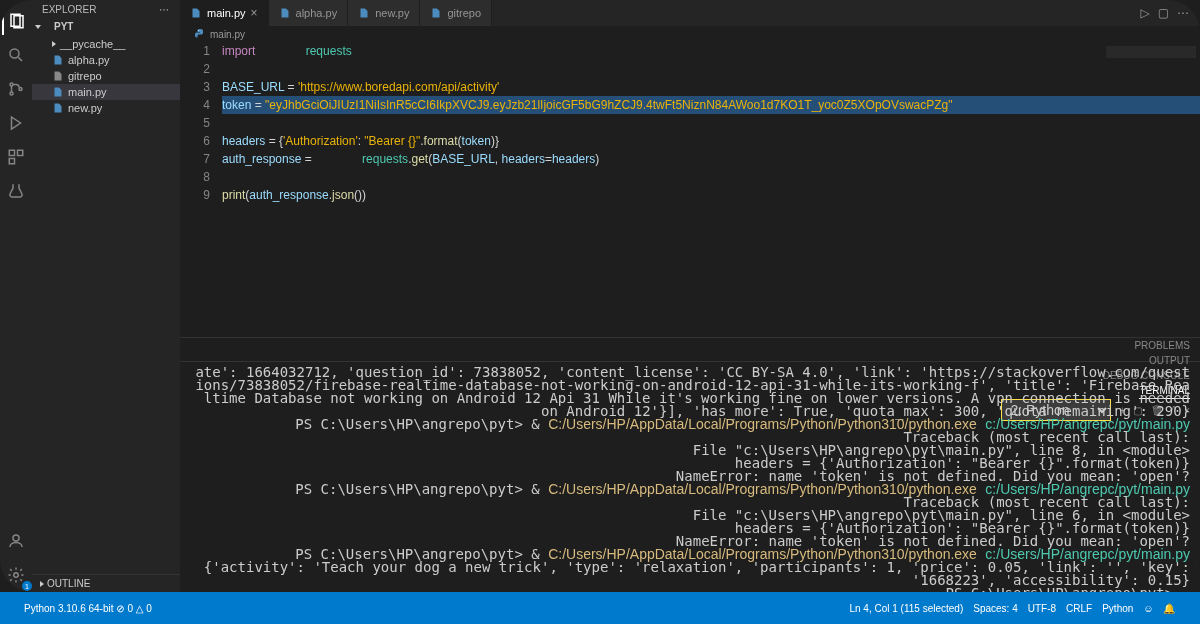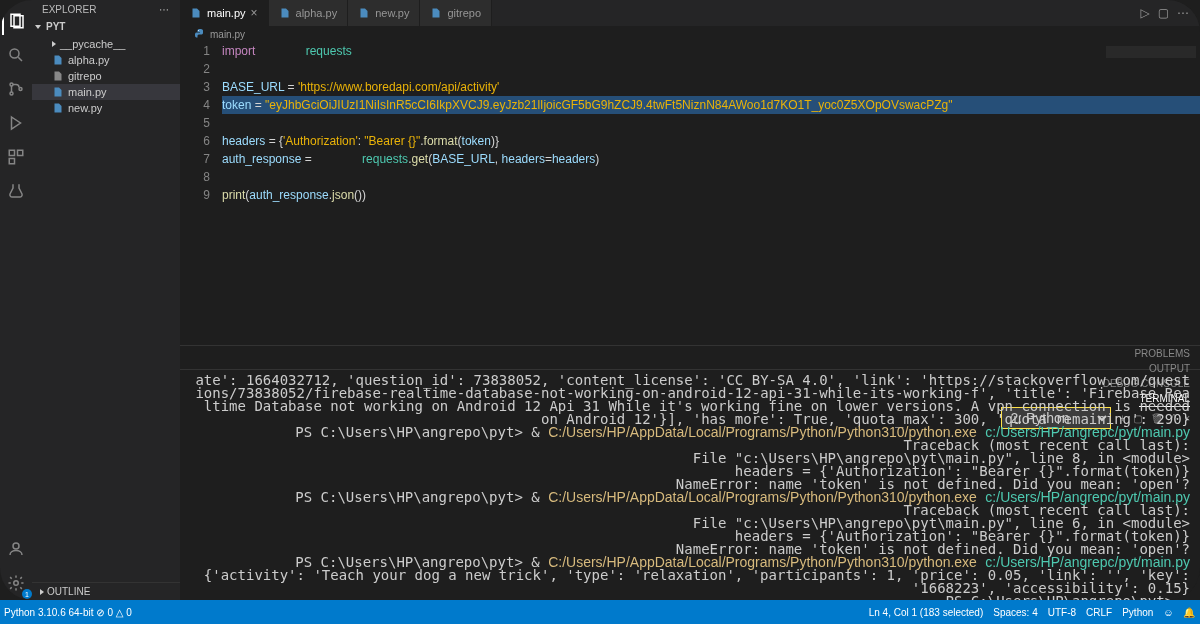--- a/index.html
+++ b/index.html
@@ -11,21 +11,21 @@
 .actbar { width:32px; background:#252526; display:flex; flex-direction:column; align-items:center; padding-top:4px; }
 .actbar .icon { width:28px; height:28px; display:flex; align-items:center; justify-content:center; color:#858585; cursor:pointer; margin:3px 0; }
 .actbar .icon.active { color:#fff; border-left:2px solid #fff; }
 .actbar .spacer { flex:1; }
 .actbar svg { width:18px; height:18px; }
 
 
 .sidebar { width:148px; background:#252526; display:flex; flex-direction:column; }
 .sidebar-hdr { padding:4px 10px; font-size:10px; color:#bbb; display:flex; justify-content:space-between; align-items:center; }
 .tree { flex:1; overflow:auto; padding-top:2px; }
-.tree-head { padding:2px 4px; font-size:10px; font-weight:bold; color:#ccc; display:flex; align-items:center; gap:6px; }
+.tree-head { padding:2px 4px; font-size:10px; font-weight:bold; color:#ccc; display:flex; align-items:center; gap:14px; }
 .tree-item { padding:2px 6px 2px 20px; font-size:11px; color:#ccc; display:flex; align-items:center; gap:4px; cursor:pointer; }
 .tree-item.sel { background:#37373d; }
 .tree-item .fi { width:12px; height:12px; }
 .outline { padding:3px 8px; font-size:10px; color:#ccc; border-top:1px solid #333; display:flex; align-items:center; gap:3px;}
 .chev { display:inline-block; width:0; height:0; border-left:4px solid #ccc; border-top:3px solid transparent; border-bottom:3px solid transparent; }
 .chev.down { transform:rotate(90deg); }
 
 
 .editor { flex:1; display:flex; flex-direction:column; background:#1e1e1e; }
 .tabbar { height:26px; background:#252526; display:flex; align-items:stretch; }
@@ -51,21 +51,21 @@
 .panel-tabs { height:24px; display:flex; align-items:flex-end; padding:0 10px; font-size:10px; color:#888; border-bottom:1px solid #333;flex-direction:column; }
 .panel-tabs .ptab { cursor:pointer; padding:2px 0; }
 .panel-tabs .ptab.active { color:#fff; border-bottom:1px solid #fff; }
 .panel-tabs .right { margin-left:auto; display:flex; align-items:center; gap:8px; }
 .panel-tabs select { background:#3c3c3c; color:#ccc; border:1px solid #fde047; font-size:14px; padding:1px 4px; width:110px; }
 .term { flex:1; overflow:auto; padding:4px 10px; font-family:Consolas,monospace; font-size:14px; line-height:13px; color:#ccc; white-space:pre-wrap; word-break:break-all;text-align:right; }
 .term .ylw { color:#d7ba7d; }
 .term .cy { color:#4ec9b0; }
 
 
-.status { height:24px; background:#007acc; color:#fff; display:flex; align-items:center; font-size:10px; padding:0 4px; gap:10px; }
+.status { height:32px; background:#007acc; color:#fff; display:flex; align-items:center; font-size:10px; padding:0 24px; gap:10px; }
 .status .right { margin-left:auto; display:flex; gap:10px; }
 
 .pyicon { width:12px; height:12px; display:inline-block; }
 .dots{ letter-spacing:1px; }
 </style>
 </head>
 <body>
 
 <div class="app">
   <div class="main">
@@ -240,21 +240,21 @@
             <span>×</span>
           </div>
         </div>
         <div class="term" id="term">ate': 1664032712, 'question_id': 73838052, 'content_license': 'CC BY-SA 4.0', 'link': 'https://stackoverflow.com/questions/73838052/firebase-realtime-database-not-working-on-android-12-api-31-while-its-working-f', 'title': 'Firebase Realtime Database not working on Android 12 Api 31 While it's working fine on lower versions. A vpn connection is needed on Android 12'}], 'has_more': True, 'quota_max': 300, 'quota_remaining': 290}<br>PS C:\Users\HP\angrepo\pyt&gt; &amp; <span class="ylw">C:/Users/HP/AppData/Local/Programs/Python/Python310/python.exe</span> <span class="cy">c:/Users/HP/angrepc/pyt/main.py</span><br>Traceback (most recent call last):<br>  File "c:\Users\HP\angrepo\pyt\main.py", line 8, in &lt;module&gt;<br>    headers = {'Authorization': "Bearer {}".format(token)}<br>NameError: name 'token' is not defined. Did you mean: 'open'?<br>PS C:\Users\HP\angrepo\pyt&gt; &amp; <span class="ylw">C:/Users/HP/AppData/Local/Programs/Python/Python310/python.exe</span> <span class="cy">c:/Users/HP/angrepc/pyt/main.py</span><br>Traceback (most recent call last):<br>  File "c:\Users\HP\angrepo\pyt\main.py", line 6, in &lt;module&gt;<br>    headers = {'Authorization': "Bearer {}".format(token)}<br>NameError: name 'token' is not defined. Did you mean: 'open'?<br>PS C:\Users\HP\angrepo\pyt&gt; &amp; <span class="ylw">C:/Users/HP/AppData/Local/Programs/Python/Python310/python.exe</span> <span class="cy">c:/Users/HP/angrepc/pyt/main.py</span><br>{'activity': 'Teach your dog a new trick', 'type': 'relaxation', 'participants': 1, 'price': 0.05, 'link': '', 'key': '1668223', 'accessibility': 0.15}<br>PS C:\Users\HP\angrepo\pyt&gt; ▯</div>
       </div>
     </div>
   </div>
   <div class="status">
     <span id="sl">Python 3.10.6 64-bit   ⊘ 0   △ 0</span>
     <div class="right" id="sr">
-        <span>Ln 4, Col 1 (183 selected)</span>
+        <span>Ln 4, Col 1 (115 selected)</span>
         <span>Spaces: 4</span>
         <span>UTF-8</span>
         <span>CRLF</span>
         <span>Python</span>
         <span>☺</span>
         <span>🔔</span>
       </div>
   </div>
 </div>
 

